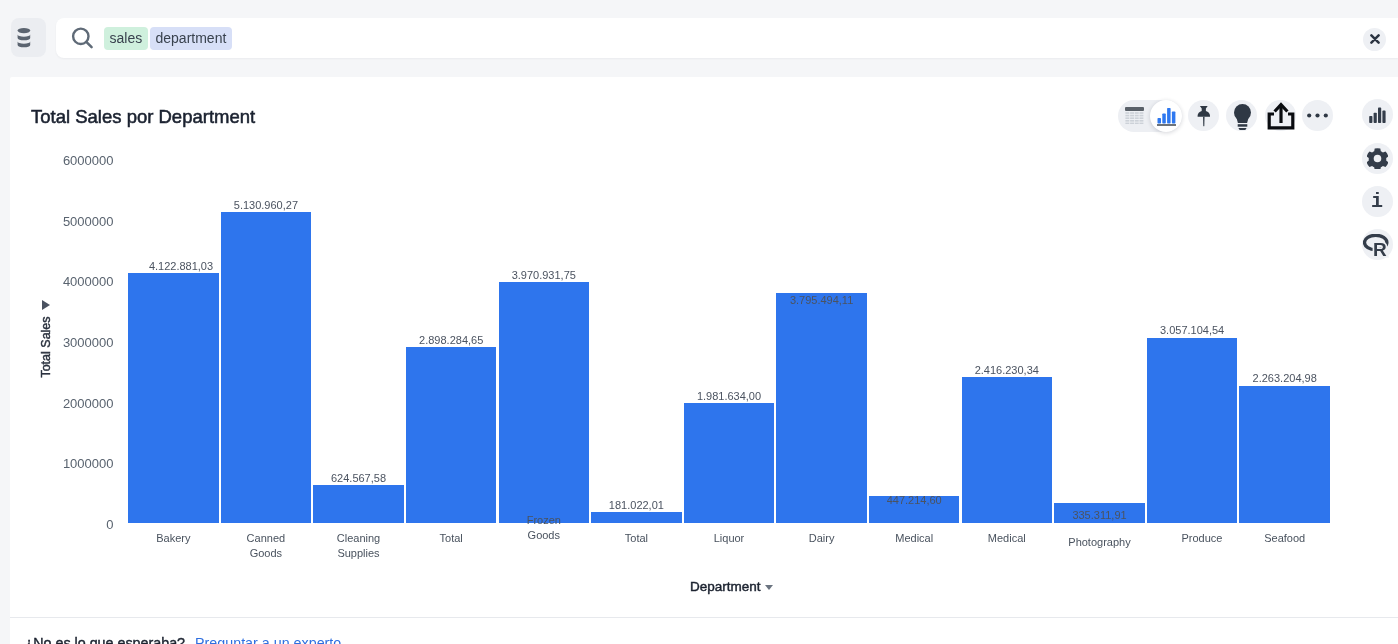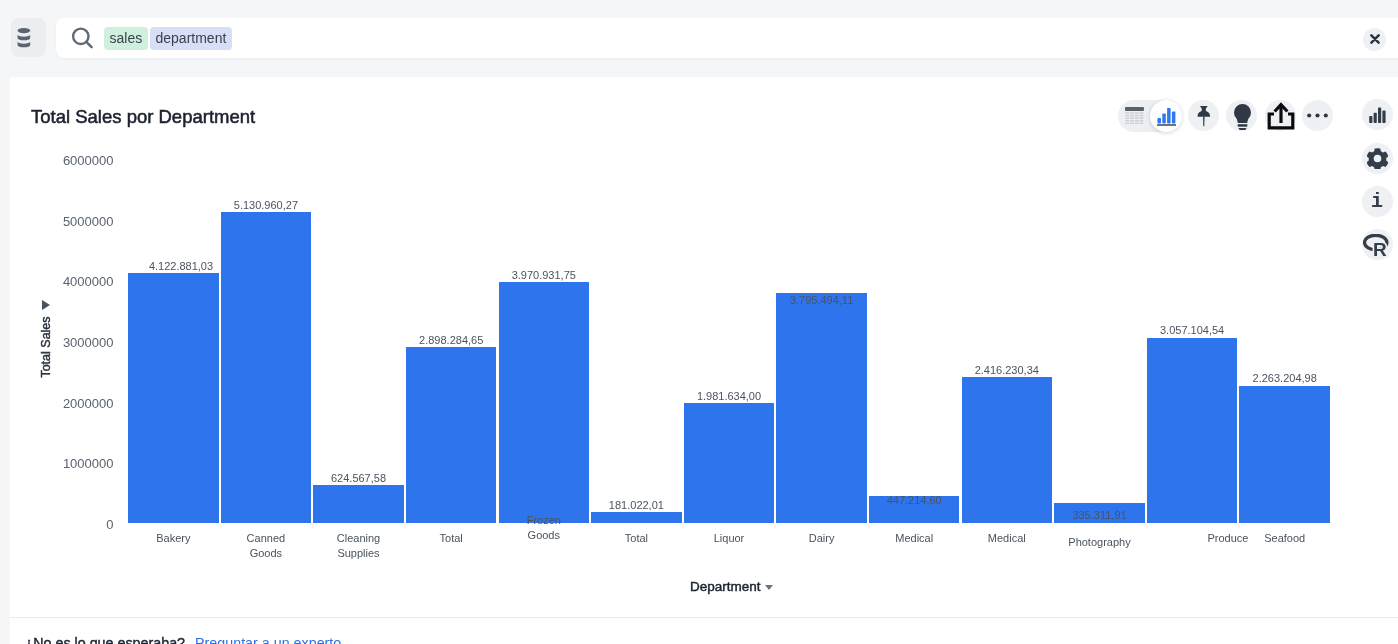--- a/index.html
+++ b/index.html
@@ -184,21 +184,21 @@
 <div class="vlab" style="left:854.2px;top:494px">447.214,60</div>
 <div class="xlab" style="left:854.2px;top:531.3px">Medical</div>
 <div class="bar" style="left:961.5px;top:376.5px;width:90.6px;height:146.5px"></div>
 <div class="vlab" style="left:946.8px;top:364px">2.416.230,34</div>
 <div class="xlab" style="left:946.8px;top:531.3px">Medical</div>
 <div class="bar" style="left:1054.2px;top:502.7px;width:90.6px;height:20.3px"></div>
 <div class="vlab" style="left:1039.5px;top:509px">335.311,91</div>
 <div class="xlab" style="left:1039.5px;top:535px">Photography</div>
 <div class="bar" style="left:1146.8px;top:337.6px;width:90.6px;height:185.4px"></div>
 <div class="vlab" style="left:1132.1px;top:324.3px">3.057.104,54</div>
-<div class="xlab" style="left:1168px;top:531.3px">Produce</div>
+<div class="xlab" style="left:1142px;top:531.3px">Produce</div>
 <div class="bar" style="left:1239.4px;top:385.7px;width:90.6px;height:137.3px"></div>
 <div class="vlab" style="left:1224.7px;top:372.4px">2.263.204,98</div>
 <div class="xlab" style="left:1224.7px;top:531.3px">Seafood</div>
 <div class="ylab" style="top:516.8px">0</div>
 <div class="ylab" style="top:456.1px">1000000</div>
 <div class="ylab" style="top:395.5px">2000000</div>
 <div class="ylab" style="top:334.8px">3000000</div>
 <div class="ylab" style="top:274.2px">4000000</div>
 <div class="ylab" style="top:213.5px">5000000</div>
 <div class="ylab" style="top:152.9px">6000000</div>

